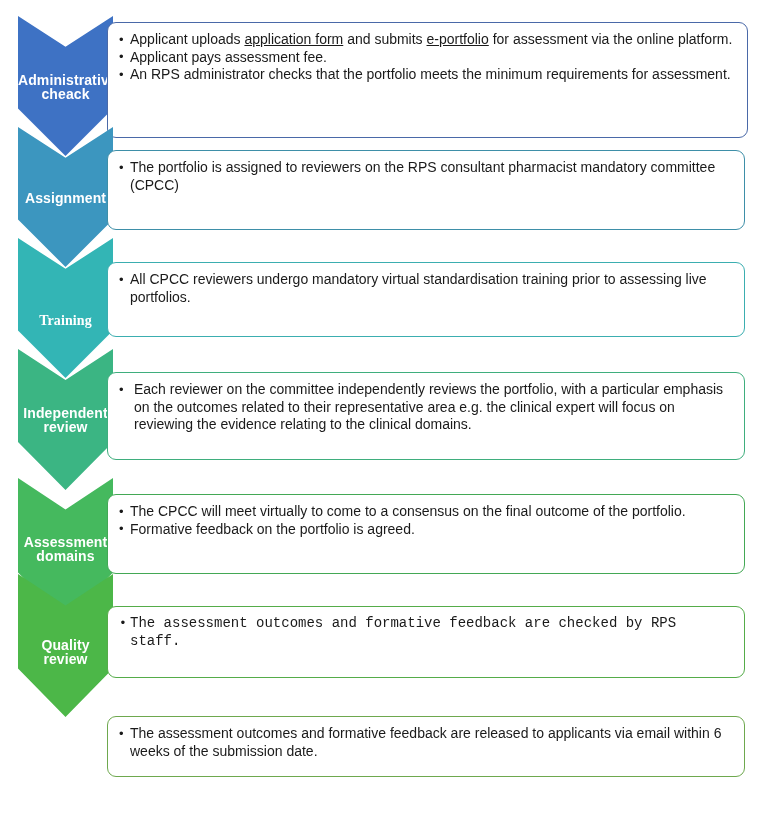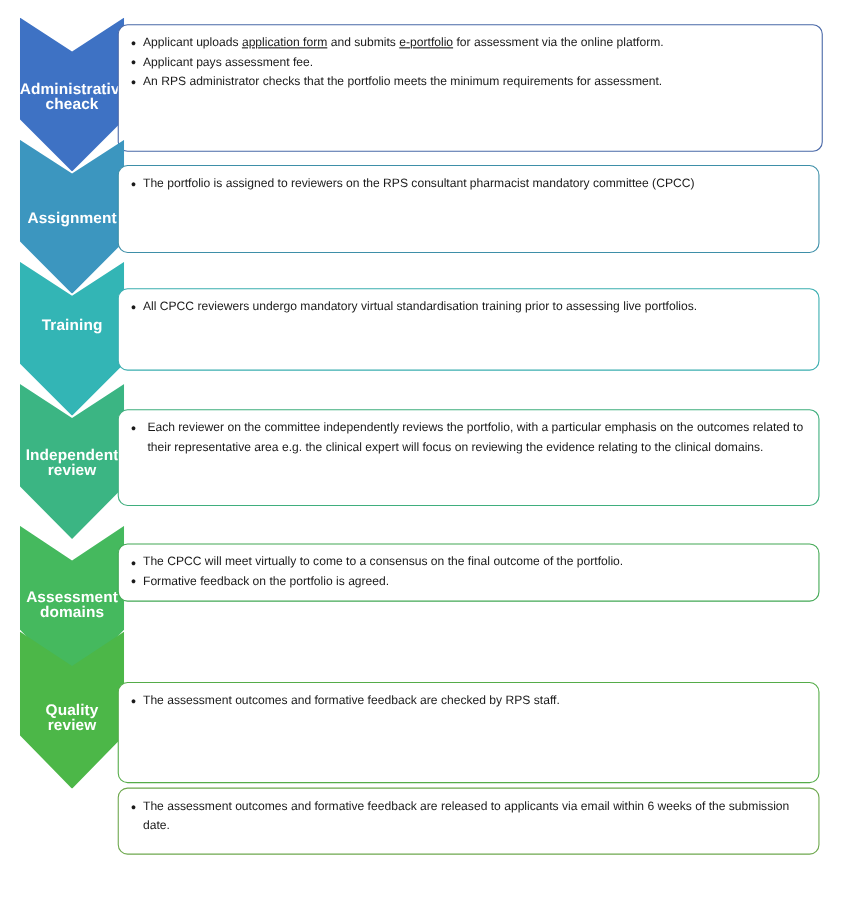--- a/index.html
+++ b/index.html
@@ -60,21 +60,21 @@
     padding: 8px 10px 8px 11px;
   }
   .textbox ul {
     margin: 0;
     padding: 0;
     list-style: none;
   }
   .textbox li {
     position: relative;
     padding-left: 11px;
-    font-size: 11px;
+    font-size: 14px;
     line-height: 17.6px;
     color: #1a1a1a;
     margin: 0 0 0 0;
   }
   .textbox li::before {
     content: "\2022";
     position: absolute;
     left: 0;
     top: -0.5px;
     font-size: 13px;
@@ -113,21 +113,21 @@
         <div>Assignment</div>
       </div>
     </div>
     <div class="textbox" style="top: 150px; height: 80px; width: 638px; border-color: rgb(62, 143, 168);">
       <ul>
         <li><span>The portfolio is assigned to reviewers on the RPS consultant pharmacist mandatory committee (CPCC)</span></li>
       </ul>
     </div>
     <div class="chevron" style="top: 238px; height: 140px;">
       <div class="shape" style="background: rgb(51, 181, 181);"></div>
-      <div class="label" style="top: 50px;">
+      <div class="label" style="top: 76px; font-family: Liberation Serif, serif;">
         <div>Training</div>
       </div>
     </div>
     <div class="textbox" style="top: 262px; height: 75px; width: 638px; border-color: rgb(59, 174, 176);">
       <ul>
         <li><span>All CPCC reviewers undergo mandatory virtual standardisation training prior to assessing live portfolios.</span></li>
       </ul>
     </div>
     <div class="chevron" style="top: 349px; height: 141px;">
       <div class="shape" style="background: rgb(59, 181, 131);"></div>
@@ -141,33 +141,33 @@
         <li class="indent-bullet"><span> Each reviewer on the committee independently reviews the portfolio, with a particular emphasis on the outcomes related to their representative area e.g. the clinical expert will focus on reviewing the evidence relating to the clinical domains.</span></li>
       </ul>
     </div>
     <div class="chevron" style="top: 478px; height: 143px;">
       <div class="shape" style="background: rgb(69, 185, 94);"></div>
       <div class="label">
         <div>Assessment</div>
         <div>domains</div>
       </div>
     </div>
-    <div class="textbox" style="top: 494px; height: 53px; width: 638px; border-color: rgb(67, 168, 85);">
+    <div class="textbox" style="top: 494px; height: 80px; width: 638px; border-color: rgb(67, 168, 85);">
       <ul>
         <li><span>The CPCC will meet virtually to come to a consensus on the final outcome of the portfolio.</span></li>
         <li><span>Formative feedback on the portfolio is agreed.</span></li>
       </ul>
     </div>
     <div class="chevron" style="top: 574px; height: 143px;">
       <div class="shape" style="background: rgb(76, 183, 72);"></div>
       <div class="label" style="top: 64px;">
         <div>Quality review</div>
       </div>
     </div>
-    <div class="textbox" style="top: 620px; height: 92px; width: 638px; border-color: rgb(85, 172, 73);">
+    <div class="textbox" style="top: 606px; height: 72px; width: 638px; border-color: rgb(85, 172, 73); font-family: Liberation Mono, monospace;">
       <ul>
         <li><span>The assessment outcomes and formative feedback are checked by RPS staff.</span></li>
       </ul>
     </div>
     <div class="textbox" style="top: 716px; height: 61px; width: 638px; border-color: rgb(110, 168, 78);">
       <ul>
         <li><span>The assessment outcomes and formative feedback are released to applicants via email within 6 weeks of the submission date.</span></li>
       </ul>
     </div>
   </div>

